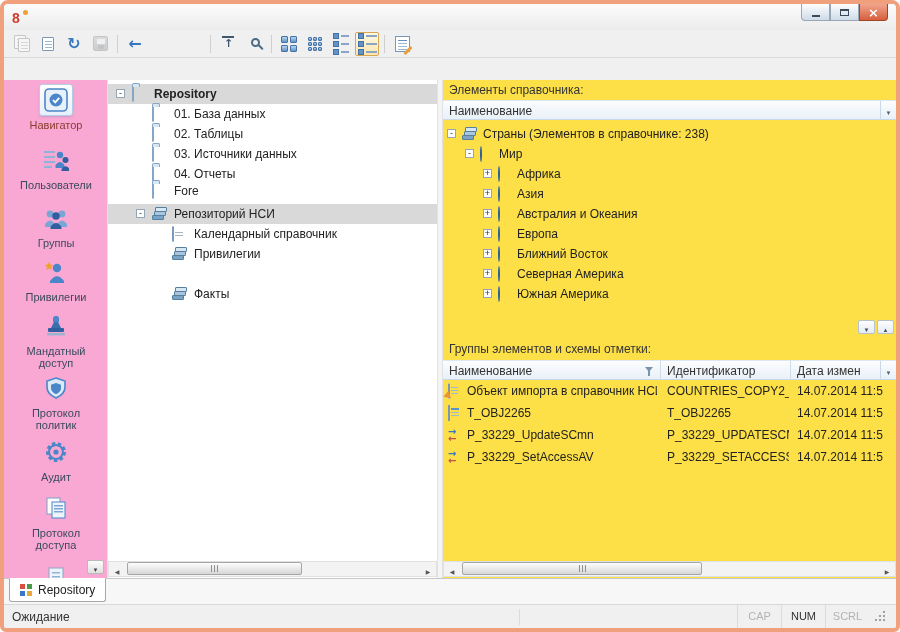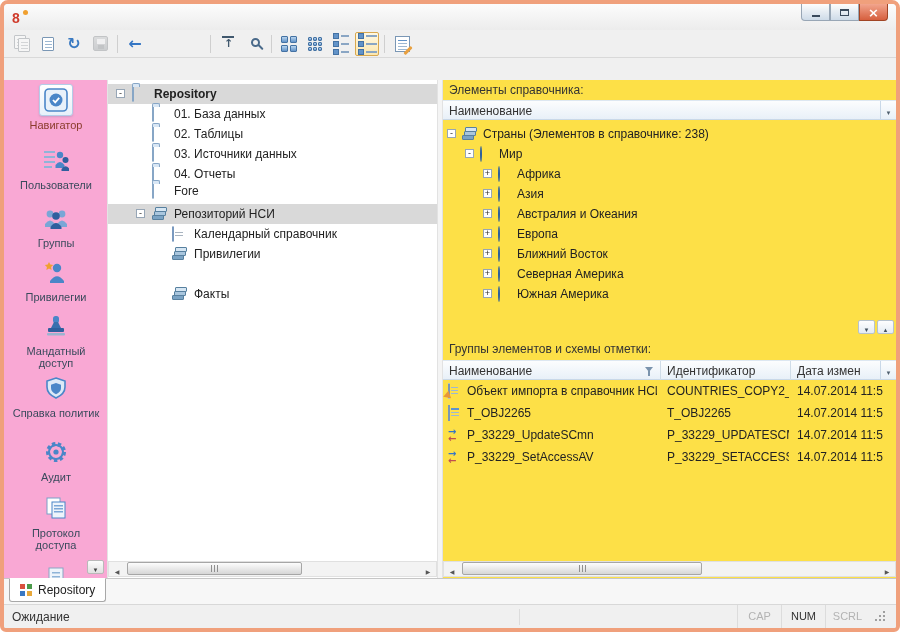--- a/index.html
+++ b/index.html
@@ -355,21 +355,21 @@
         <span class="snav-label">Мандатный доступ</span>
       </div>
 
       <div class="snav" style="top:292px">
         <span class="snav-iconbox">
             <svg width="24" height="24">
               <path d="M12 2 l9 3 v6 q0 7 -9 11 q-9 -4 -9 -11 v-6 z" fill="#dce9f7" stroke="#4a86c8" stroke-width="1.6"></path>
               <path d="M12 7 l5 1.7 v3.3 q0 4 -5 6.2 q-5 -2.2 -5 -6.2 v-3.3 z" fill="#4a86c8"></path>
             </svg>
           </span>
-        <span class="snav-label">Справка политик</span>
+        <span class="snav-label">Протокол политик</span>
       </div>
 
       <div class="snav" style="top:356px">
         <span class="snav-iconbox">
             <svg width="26" height="26">
               <circle cx="13" cy="13" r="8" fill="none" stroke="#4a86c8" stroke-width="4" stroke-dasharray="3.2 2.4"></circle>
               <circle cx="13" cy="13" r="7" fill="none" stroke="#4a86c8" stroke-width="2"></circle>
               <circle cx="13" cy="13" r="2.6" fill="#4a86c8"></circle>
             </svg>
           </span>

